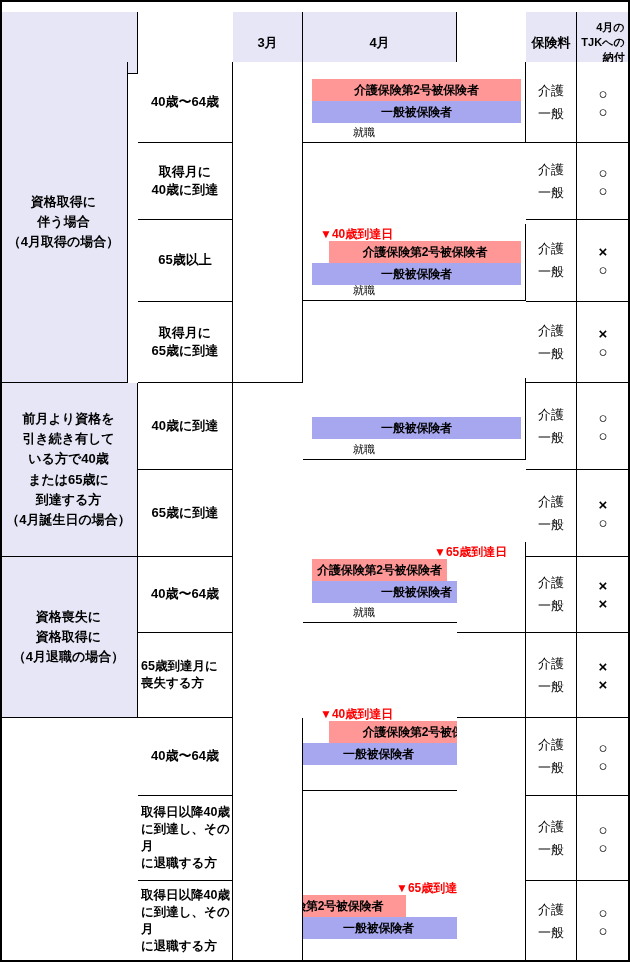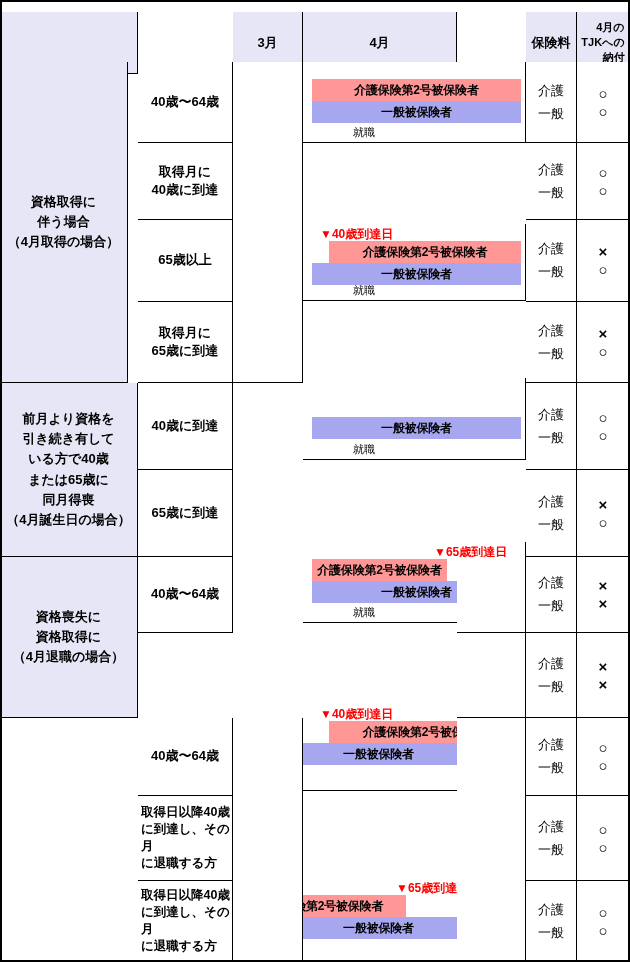--- a/index.html
+++ b/index.html
@@ -107,21 +107,21 @@
   </div>
   <div class="cell paycell" style="left:577px;top:302px;width:53px;height:81px">
     <div>×</div>
     <div>○</div>
   </div>
 
   <div class="cell cat" style="left:0;top:383px;width:138px;height:174px">前月より資格を
 引き続き有して
 いる方で40歳
 または65歳に
-同月得喪
+到達する方
 （4月誕生日の場合）</div>
   <div class="cell agecell" style="left:138px;top:383px;width:95px;height:87px">40歳に到達</div>
   <div class="cell barcell" style="left:233px;top:383px;width:293px;height:87px">
       <div class="marker" style="left: 87px;">▼40歳到達日</div>
       <div class="bar care" style="left: 96px; width: 192px; top: 17px;">介護保険第2号被保険者</div>
       <div class="bar general" style="left: 3px; width: 285px; top: 39px;">一般被保険者</div>
     </div>
   <div class="cell premcell" style="left:526px;top:383px;width:51px;height:87px">
     <div>介護</div>
     <div>一般</div>
@@ -154,20 +154,22 @@
   <div class="cell" style="left:457px;top:557px;width:69px;height:76px"></div>
   <div class="cell premcell" style="left:526px;top:557px;width:51px;height:76px">
     <div>介護</div>
     <div>一般</div>
   </div>
   <div class="cell paycell" style="left:577px;top:557px;width:53px;height:76px">
     <div>×</div>
     <div>×</div>
   </div>
 
+  <div class="cell agecell left" style="left:138px;top:633px;width:95px;height:85px">65歳到達月に
+喪失する方</div>
 
   <div class="cell" style="left:457px;top:633px;width:69px;height:85px"></div>
   <div class="cell premcell" style="left:526px;top:633px;width:51px;height:85px">
     <div>介護</div>
     <div>一般</div>
   </div>
   <div class="cell paycell" style="left:577px;top:633px;width:53px;height:85px">
     <div>×</div>
     <div>×</div>
   </div>

